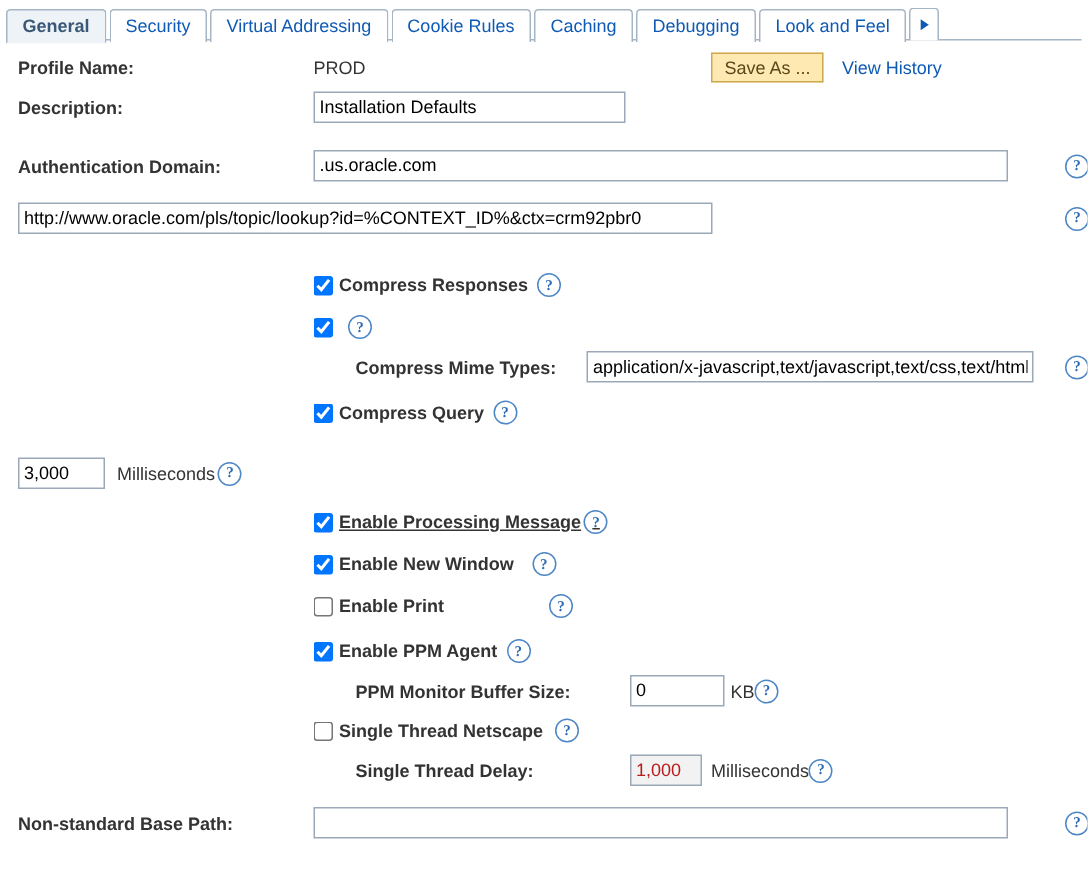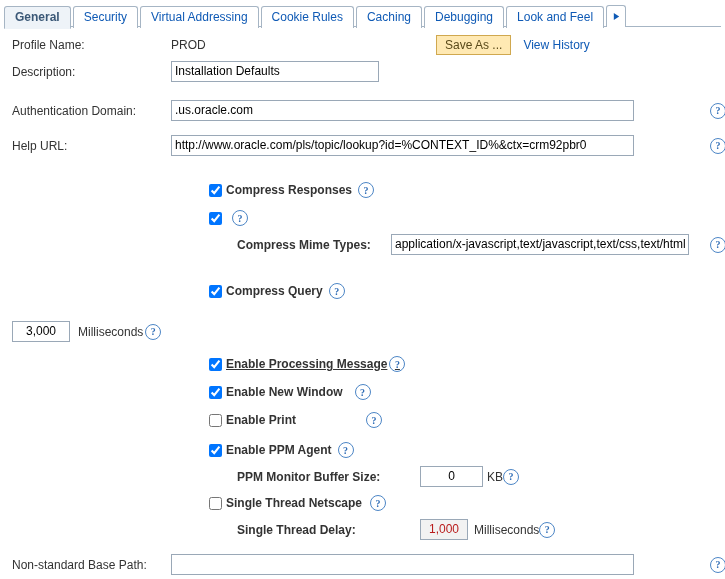--- a/index.html
+++ b/index.html
@@ -57,22 +57,22 @@
   }
   .body {
     padding: 8px 8px 8px 8px;
   }
   .row {
     display: flex;
     align-items: center;
     margin-bottom: 6px;
   }
   .label {
-    width: 159px;
-    font-weight: normal;
+    width: 197px;
+    font-weight: bold;
     color: #333;
     font-size: 12px;
     flex-shrink: 0;
   }
   .input {
     border: 1px solid #9aa8b7;
     font-size: 12px;
     padding: 2px 3px;
     font-family: Arial, sans-serif;
     height: 15px;
@@ -116,21 +116,21 @@
   .link {
     color: #0f5ab5;
     cursor: pointer;
     font-size: 12px;
     margin-left: 12px;
   }
   .half-row { display:flex; align-items:center; margin-bottom:6px;}
   .sublabel { font-weight:bold; color:#333; }
   .right-help-col { position:absolute; left: 700px;}
   .abs-container { position:relative; }
-  .num { text-align:center; }
+  .num { text-align:left; }
   .disabled { background:#f2f2f2; color:#b91c1c;}
 </style>
 </head>
 <body>
 
 <div class="tabs">
   <div class="tab active">General</div>
   <div class="tab">Security</div>
   <div class="tab">Virtual Addressing</div>
   <div class="tab">Cookie Rules</div>
@@ -162,21 +162,20 @@
 
   <div class="row">
     <span class="label">Authentication Domain:</span>
     <input class="input" style="width: 455px;" value=".us.oracle.com">
     <span class="help right-help-col">?</span>
   </div>
 
   <div style="height:8px;"></div>
 
   <div class="row">
-    <span class="label">Help URL:</span>
     <input class="input" style="width: 455px;" value="http://www.oracle.com/pls/topic/lookup?id=%CONTEXT_ID%&amp;ctx=crm92pbr0">
     <span class="help right-help-col">?</span>
   </div>
 
   <div class="half-row indent1" style="margin-top:26px;">
     <input type="checkbox" class="cb" checked="" style="">
     <span class="cb-label">Compress Responses</span>
     <span class="help">?</span>
   </div>
 
@@ -184,21 +183,21 @@
     <input type="checkbox" class="cb" checked="" style="">
     <span class="help">?</span>
   </div>
 
   <div class="half-row indent2" style="margin-top:8px;">
     <span class="sublabel" style="width:150px;">Compress Mime Types:</span>
     <input class="input" style="width: 290px; margin-left: 4px;" value="application/x-javascript,text/javascript,text/css,text/html">
     <span class="help right-help-col">?</span>
   </div>
 
-  <div class="half-row indent1" style="margin-top:28px;">
+  <div class="half-row indent1" style="margin-top:12px;">
     <input type="checkbox" class="cb" checked="" style="">
     <span class="cb-label">Compress Query</span>
     <span class="help">?</span>
   </div>
 
   <div style="height:16px;"></div>
 
   <div class="row">
     <input class="input num" style="width: 50px;" value="3,000">
     <span style="margin-left:8px;">Milliseconds</span>

